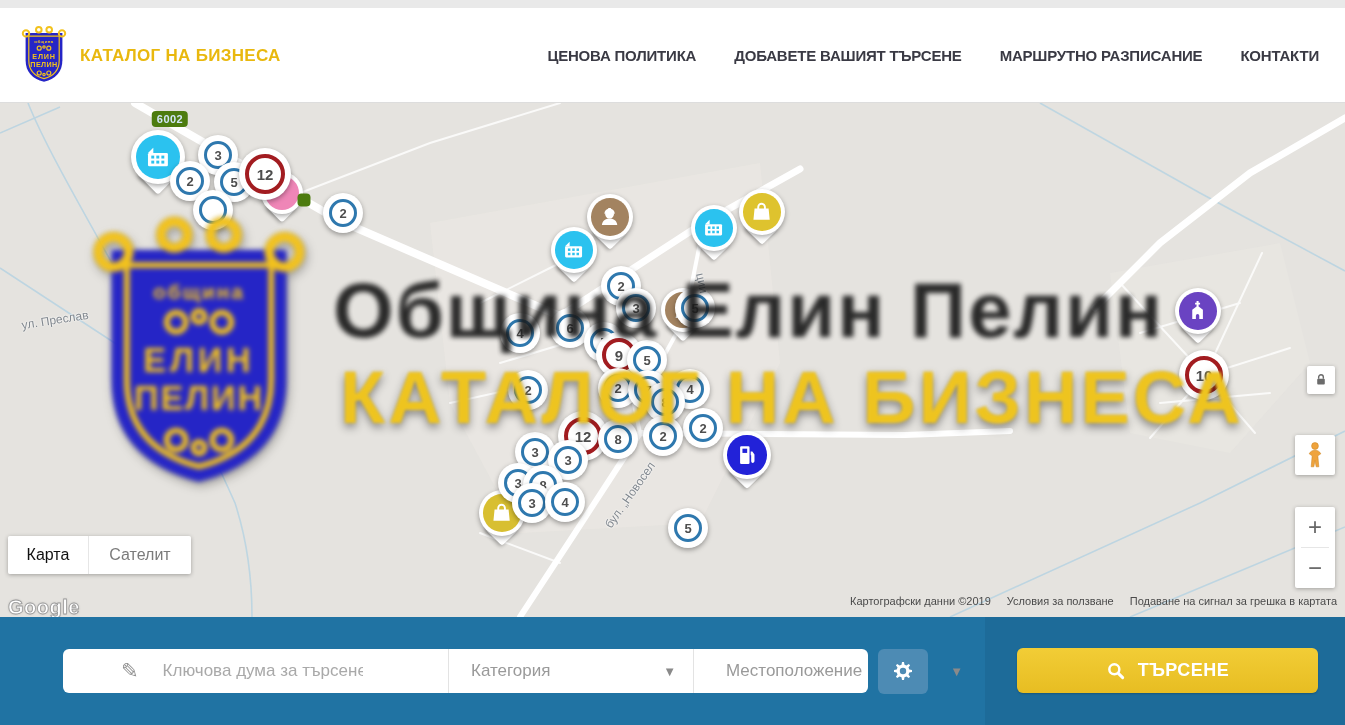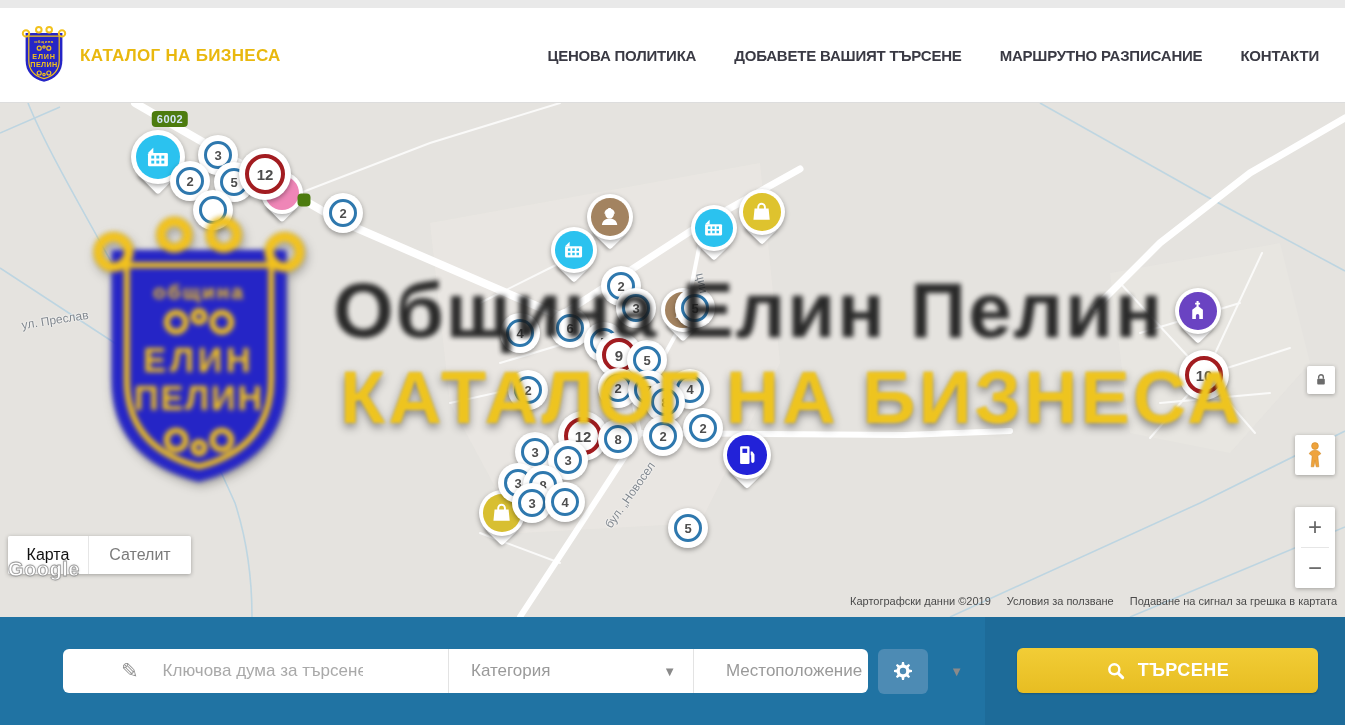--- a/index.html
+++ b/index.html
@@ -44,21 +44,21 @@
   .wm-title{left:333px;top:162px;font-size:78px;font-weight:bold;color:#1a1a1a;letter-spacing:2px;
             white-space:nowrap;filter:blur(2.6px);opacity:.92;}
   .wm-subtitle{left:340px;top:252px;font-size:74px;font-weight:bold;color:#eec41f;letter-spacing:3px;
                white-space:nowrap;filter:blur(1.8px) drop-shadow(0 4px 4px rgba(0,0,0,.45));}
   
   .maptype{position:absolute;left:8px;top:433px;display:flex;z-index:70;box-shadow:0 1px 4px rgba(0,0,0,.3);border-radius:2px;}
   .maptype div{background:#fff;height:38px;display:flex;align-items:center;justify-content:center;
                font-size:16px;cursor:pointer;}
   .maptype .mt-map{width:80px;color:#111;font-weight:500;border-right:1px solid #e6e6e6;border-radius:2px 0 0 2px;}
   .maptype .mt-sat{width:102px;color:#7b7b7b;border-radius:0 2px 2px 0;}
-  .glogo{position:absolute;left:8px;top:455px;z-index:70;font-size:20px;font-weight:bold;color:#fff;
+  .glogo{position:absolute;left:8px;top:493px;z-index:70;font-size:20px;font-weight:bold;color:#fff;
          letter-spacing:.5px;-webkit-text-stroke:.8px #9a9a9a;text-shadow:0 0 2px rgba(120,120,120,.7);cursor:pointer;}
   .attrib{position:absolute;right:8px;top:492px;z-index:70;display:flex;gap:16px;font-size:11px;color:#4a4a4a;}
   .attrib span{cursor:default;}
   .attrib a{color:#4a4a4a;text-decoration:none;cursor:pointer;}
   .sq-btn{position:absolute;background:#fff;border-radius:2px;box-shadow:0 1px 4px rgba(0,0,0,.3);
           display:flex;align-items:center;justify-content:center;cursor:pointer;z-index:70;}
   .btn-lock{left:1307px;top:263px;width:28px;height:28px;}
   .btn-peg{left:1295px;top:332px;width:40px;height:40px;}
   .zoomctl{position:absolute;left:1295px;top:404px;width:40px;height:81px;background:#fff;border-radius:2px;
            box-shadow:0 1px 4px rgba(0,0,0,.3);z-index:70;display:flex;flex-direction:column;}

